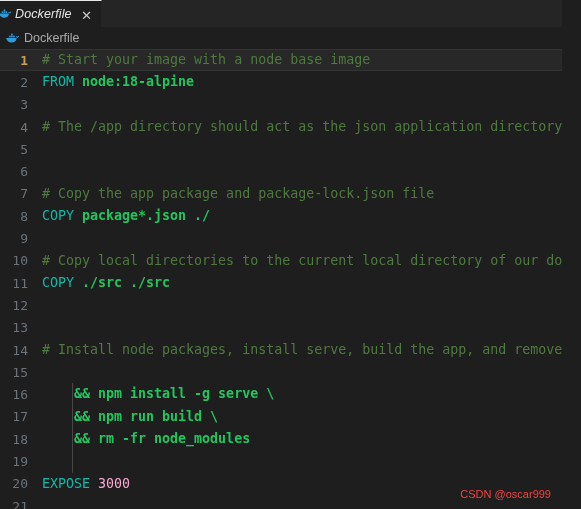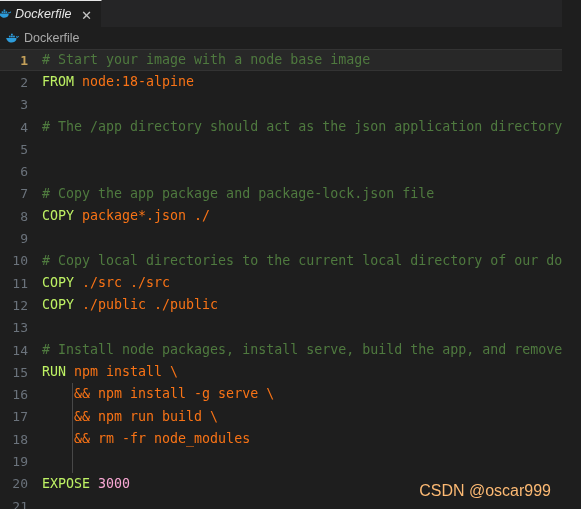--- a/index.html
+++ b/index.html
@@ -138,40 +138,40 @@
   .code {
     font-family: "DejaVu Sans Mono", monospace;
     font-size: 13.3px;
     line-height: 22.3px;
     color: #d4d4d4;
     white-space: pre;
     padding-left: 4px;
   }
   
   .c-comment  { color: #4f7a3f; text-align: center; }
-  .c-key      { color: #bef264; margin-top: 38px; }
-  .c-text     { color: #f97316; }
+  .c-key      { color: #14b8a6; margin-top: 38px; }
+  .c-text     { color: #22c55e; font-weight: bold; }
   .c-num      { color: #f9a8d4; }
 
   
   .indent-guide {
     position: absolute;
     left: 72px;
     width: 1px;
     background: #484848;
   }
 
   
   .watermark {
     position: absolute;
     right: 11px;
     bottom: 9px;
     font-family: "Liberation Sans", sans-serif;
-    font-size: 16px;
-    color: #fdba74;
+    font-size: 11px;
+    color: #ef4444;
     user-select: none;
     white-space: nowrap;
   }
 </style>
 </head>
 <body>
 
 <div id="app">
 
   <div class="tabbar">
@@ -217,24 +217,24 @@
         <div class="row"><div class="gutter">2</div><div class="code"><span class="c-key">FROM</span><span class="c-text"> node:18-alpine</span></div></div>
         <div class="row"><div class="gutter">3</div><div class="code"></div></div>
         <div class="row"><div class="gutter">4</div><div class="code"><span class="c-comment"># The /app directory should act as the json application directory</span></div></div>
         <div class="row"><div class="gutter">5</div></div>
         <div class="row"><div class="gutter">6</div><div class="code"></div></div>
         <div class="row"><div class="gutter">7</div><div class="code"><span class="c-comment"># Copy the app package and package-lock.json file</span></div></div>
         <div class="row"><div class="gutter">8</div><div class="code"><span class="c-key">COPY</span><span class="c-text"> package*.json ./</span></div></div>
         <div class="row"><div class="gutter">9</div><div class="code"></div></div>
         <div class="row"><div class="gutter">10</div><div class="code"><span class="c-comment"># Copy local directories to the current local directory of our docker image (/app)</span></div></div>
         <div class="row"><div class="gutter">11</div><div class="code"><span class="c-key">COPY</span><span class="c-text"> ./src ./src</span></div></div>
-        <div class="row"><div class="gutter">12</div><div class="code"><span class="c-key">COPY</span><span class="c-text"> ./public ./public</span></div></div>
+        <div class="row"><div class="gutter">12</div></div>
         <div class="row"><div class="gutter">13</div><div class="code"></div></div>
         <div class="row"><div class="gutter">14</div><div class="code"><span class="c-comment"># Install node packages, install serve, build the app, and remove dependencies at the end</span></div></div>
-        <div class="row"><div class="gutter">15</div><div class="code"><span class="c-key">RUN</span><span class="c-text"> npm install \</span></div></div>
+        <div class="row"><div class="gutter">15</div></div>
         <div class="row"><div class="gutter">16</div><div class="code"><span class="c-text">    &amp;&amp; npm install -g serve \</span></div></div>
         <div class="row"><div class="gutter">17</div><div class="code"><span class="c-text">    &amp;&amp; npm run build \</span></div></div>
         <div class="row"><div class="gutter">18</div><div class="code"><span class="c-text">    &amp;&amp; rm -fr node_modules</span></div></div>
         <div class="row"><div class="gutter">19</div><div class="code"></div></div>
         <div class="row"><div class="gutter">20</div><div class="code"><span class="c-key">EXPOSE</span><span class="c-num"> 3000</span></div></div>
         <div class="row"><div class="gutter">21</div><div class="code"></div></div>
       </div>
     <div class="watermark">CSDN @oscar999</div>
   </div>
 

